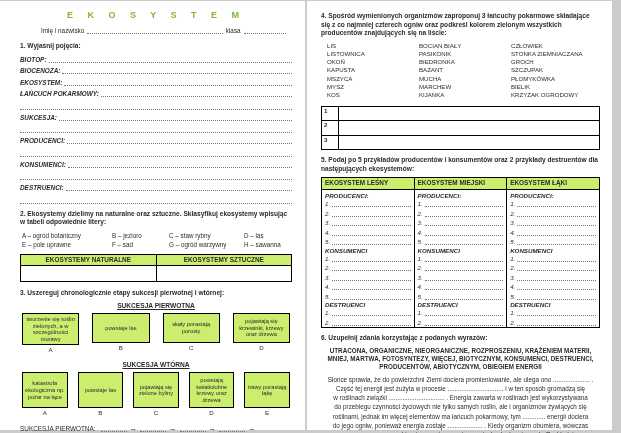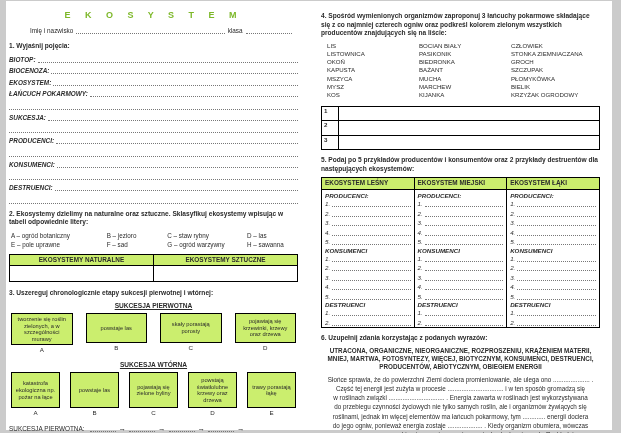--- a/index.html
+++ b/index.html
@@ -4,21 +4,21 @@
 <style>
   html,body{margin:0;padding:0;}
   body{
     width:621px;height:433px;overflow:hidden;
     background:#cbcbcb;
     font-family:"Liberation Sans","DejaVu Sans",sans-serif;
     color:#2b2b2b;
     -webkit-font-smoothing:antialiased;
   }
   .page{position:absolute;top:1px;height:429px;background:#ffffff;box-sizing:border-box;}
-  .page1{left:6px;width:305px;padding:6px 13px 4px 3px;}
+  .page1{left:0;width:305px;padding:6px 13px 4px 20px;}
   .page2{left:307px;width:305px;padding:7px 12px 4px 14px;}
 
   
   .title{
     text-align:center;font-weight:bold;font-size:9px;letter-spacing:6px;
     margin:3px 0 6px 0;
   }
   .nameline{display:flex;align-items:flex-end;font-size:6.4px;padding:0 6px 0 18px;margin-bottom:8px;}
   .nameline .lbl{white-space:nowrap;margin:0 3px;}
   .dots{flex:1 1 auto;border-bottom:1px dotted #777;height:7px;min-width:8px;}

